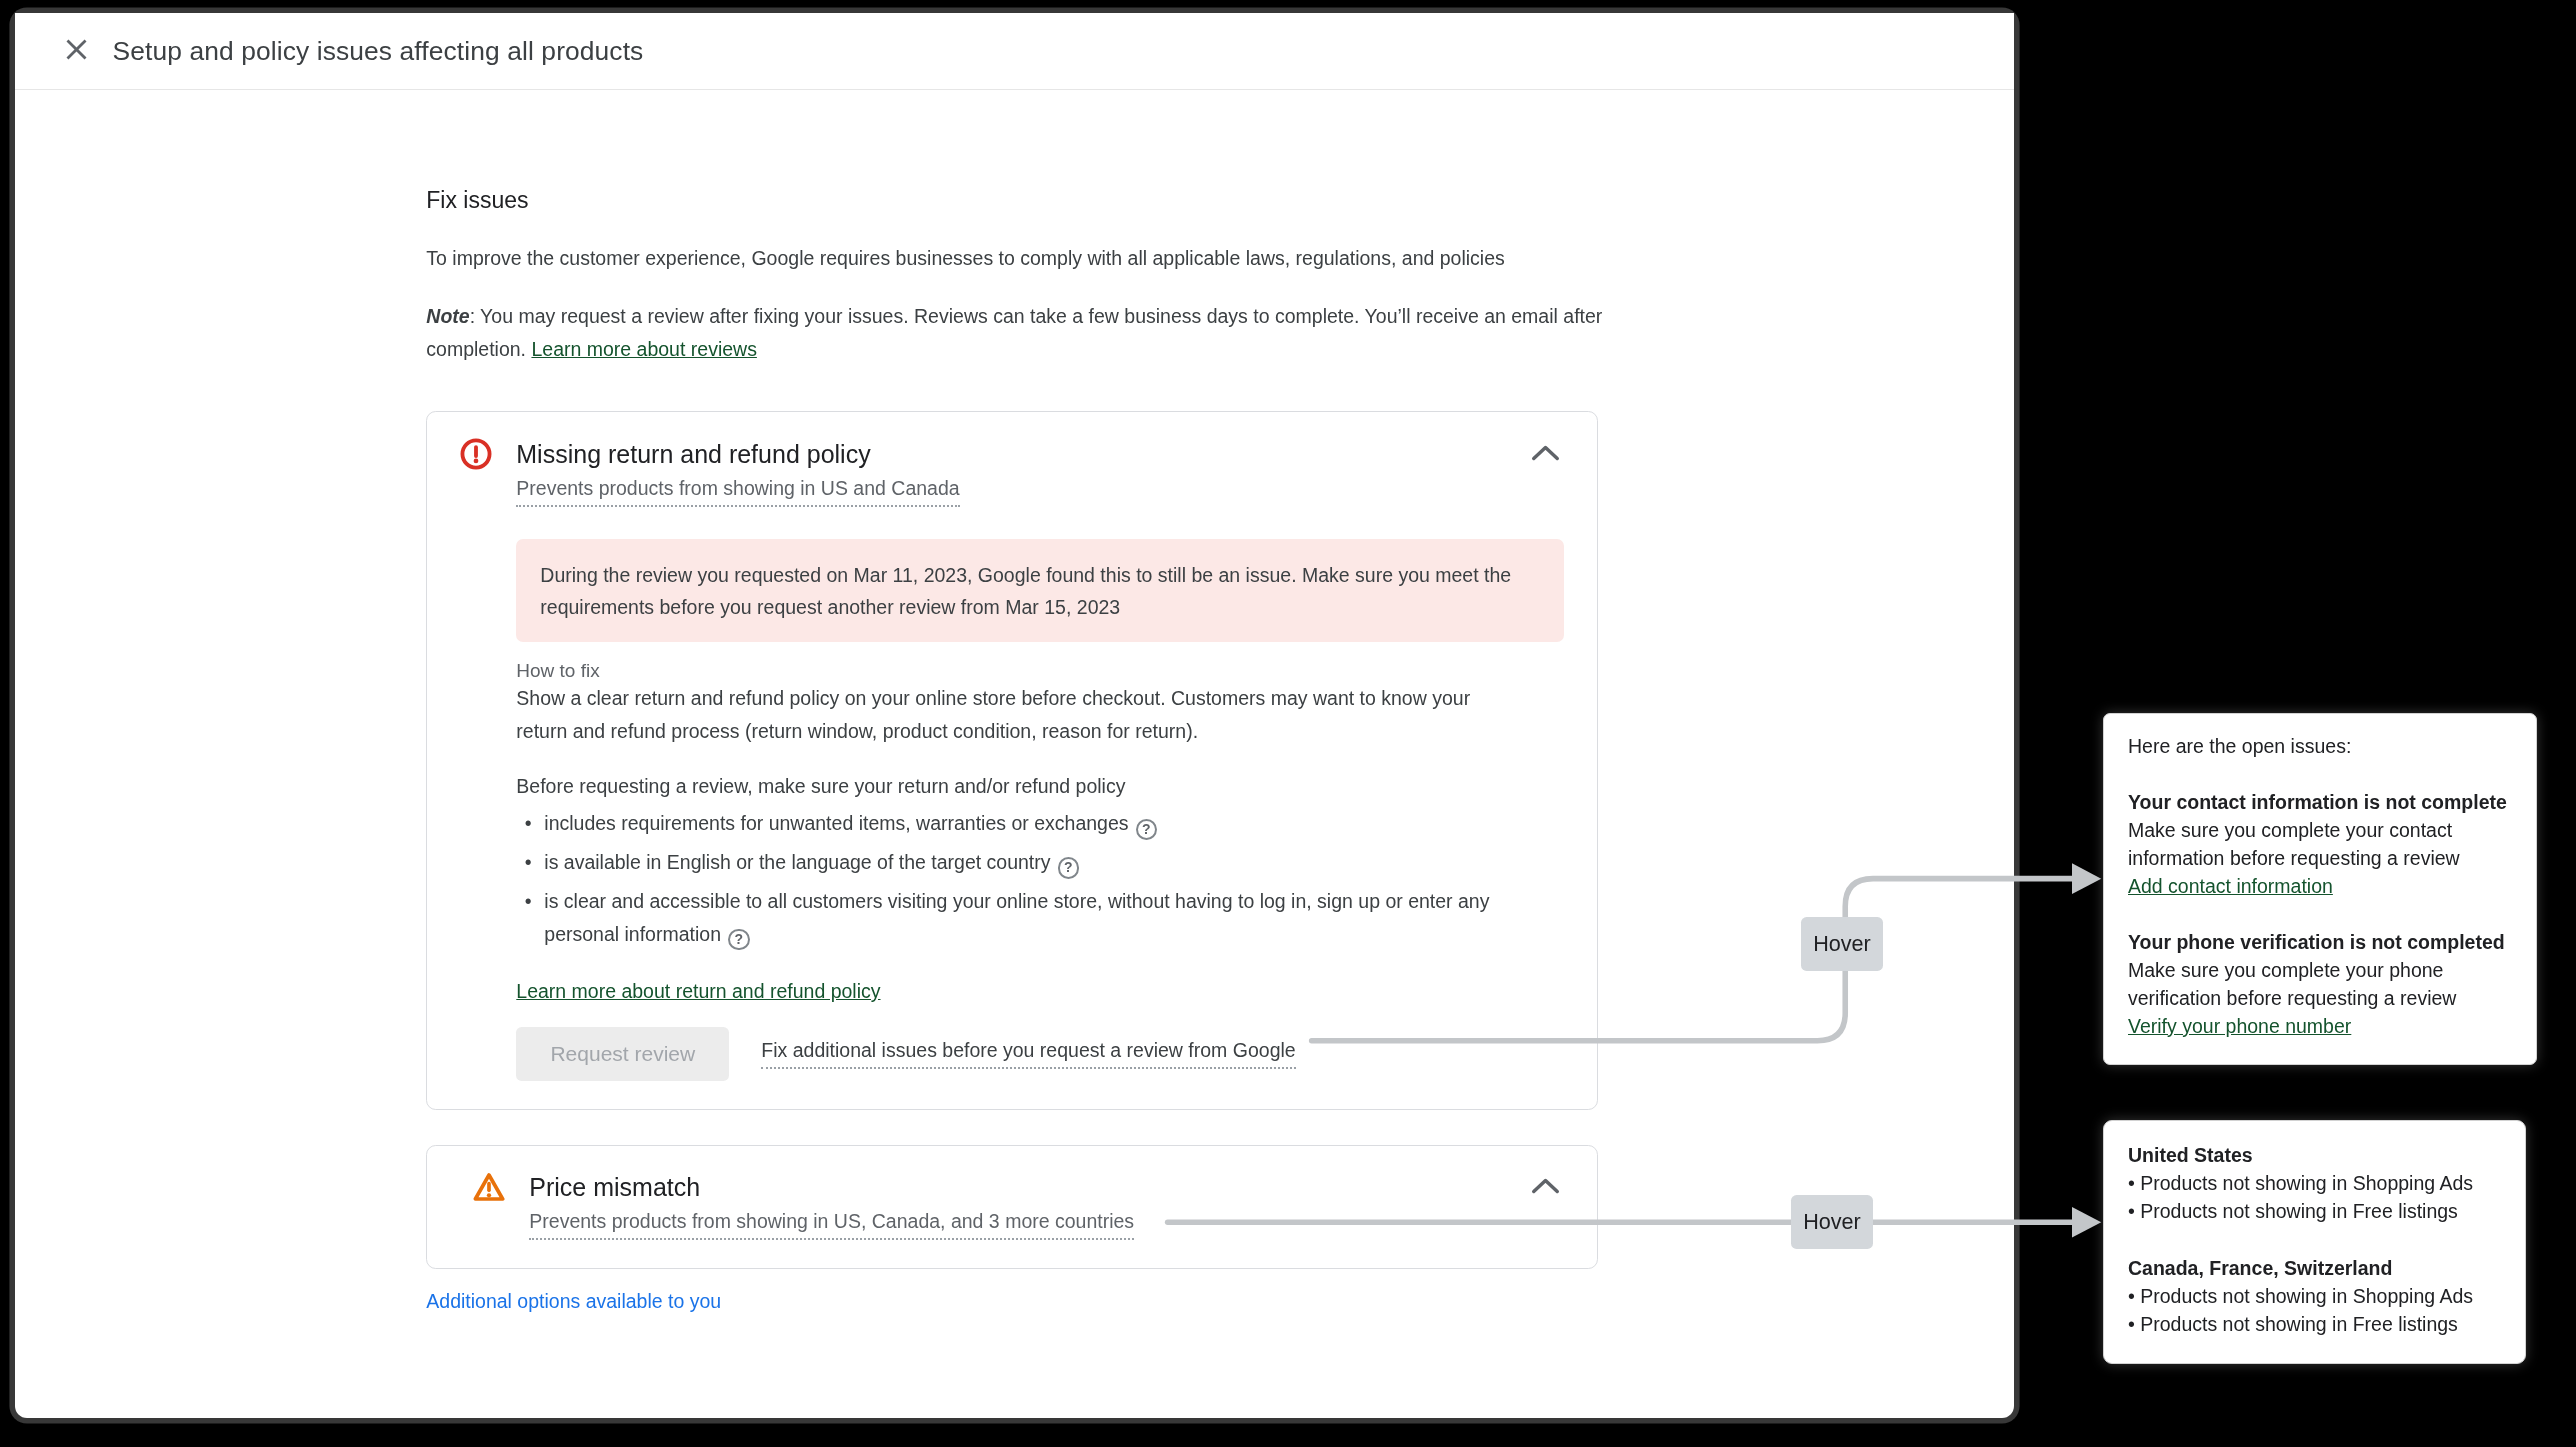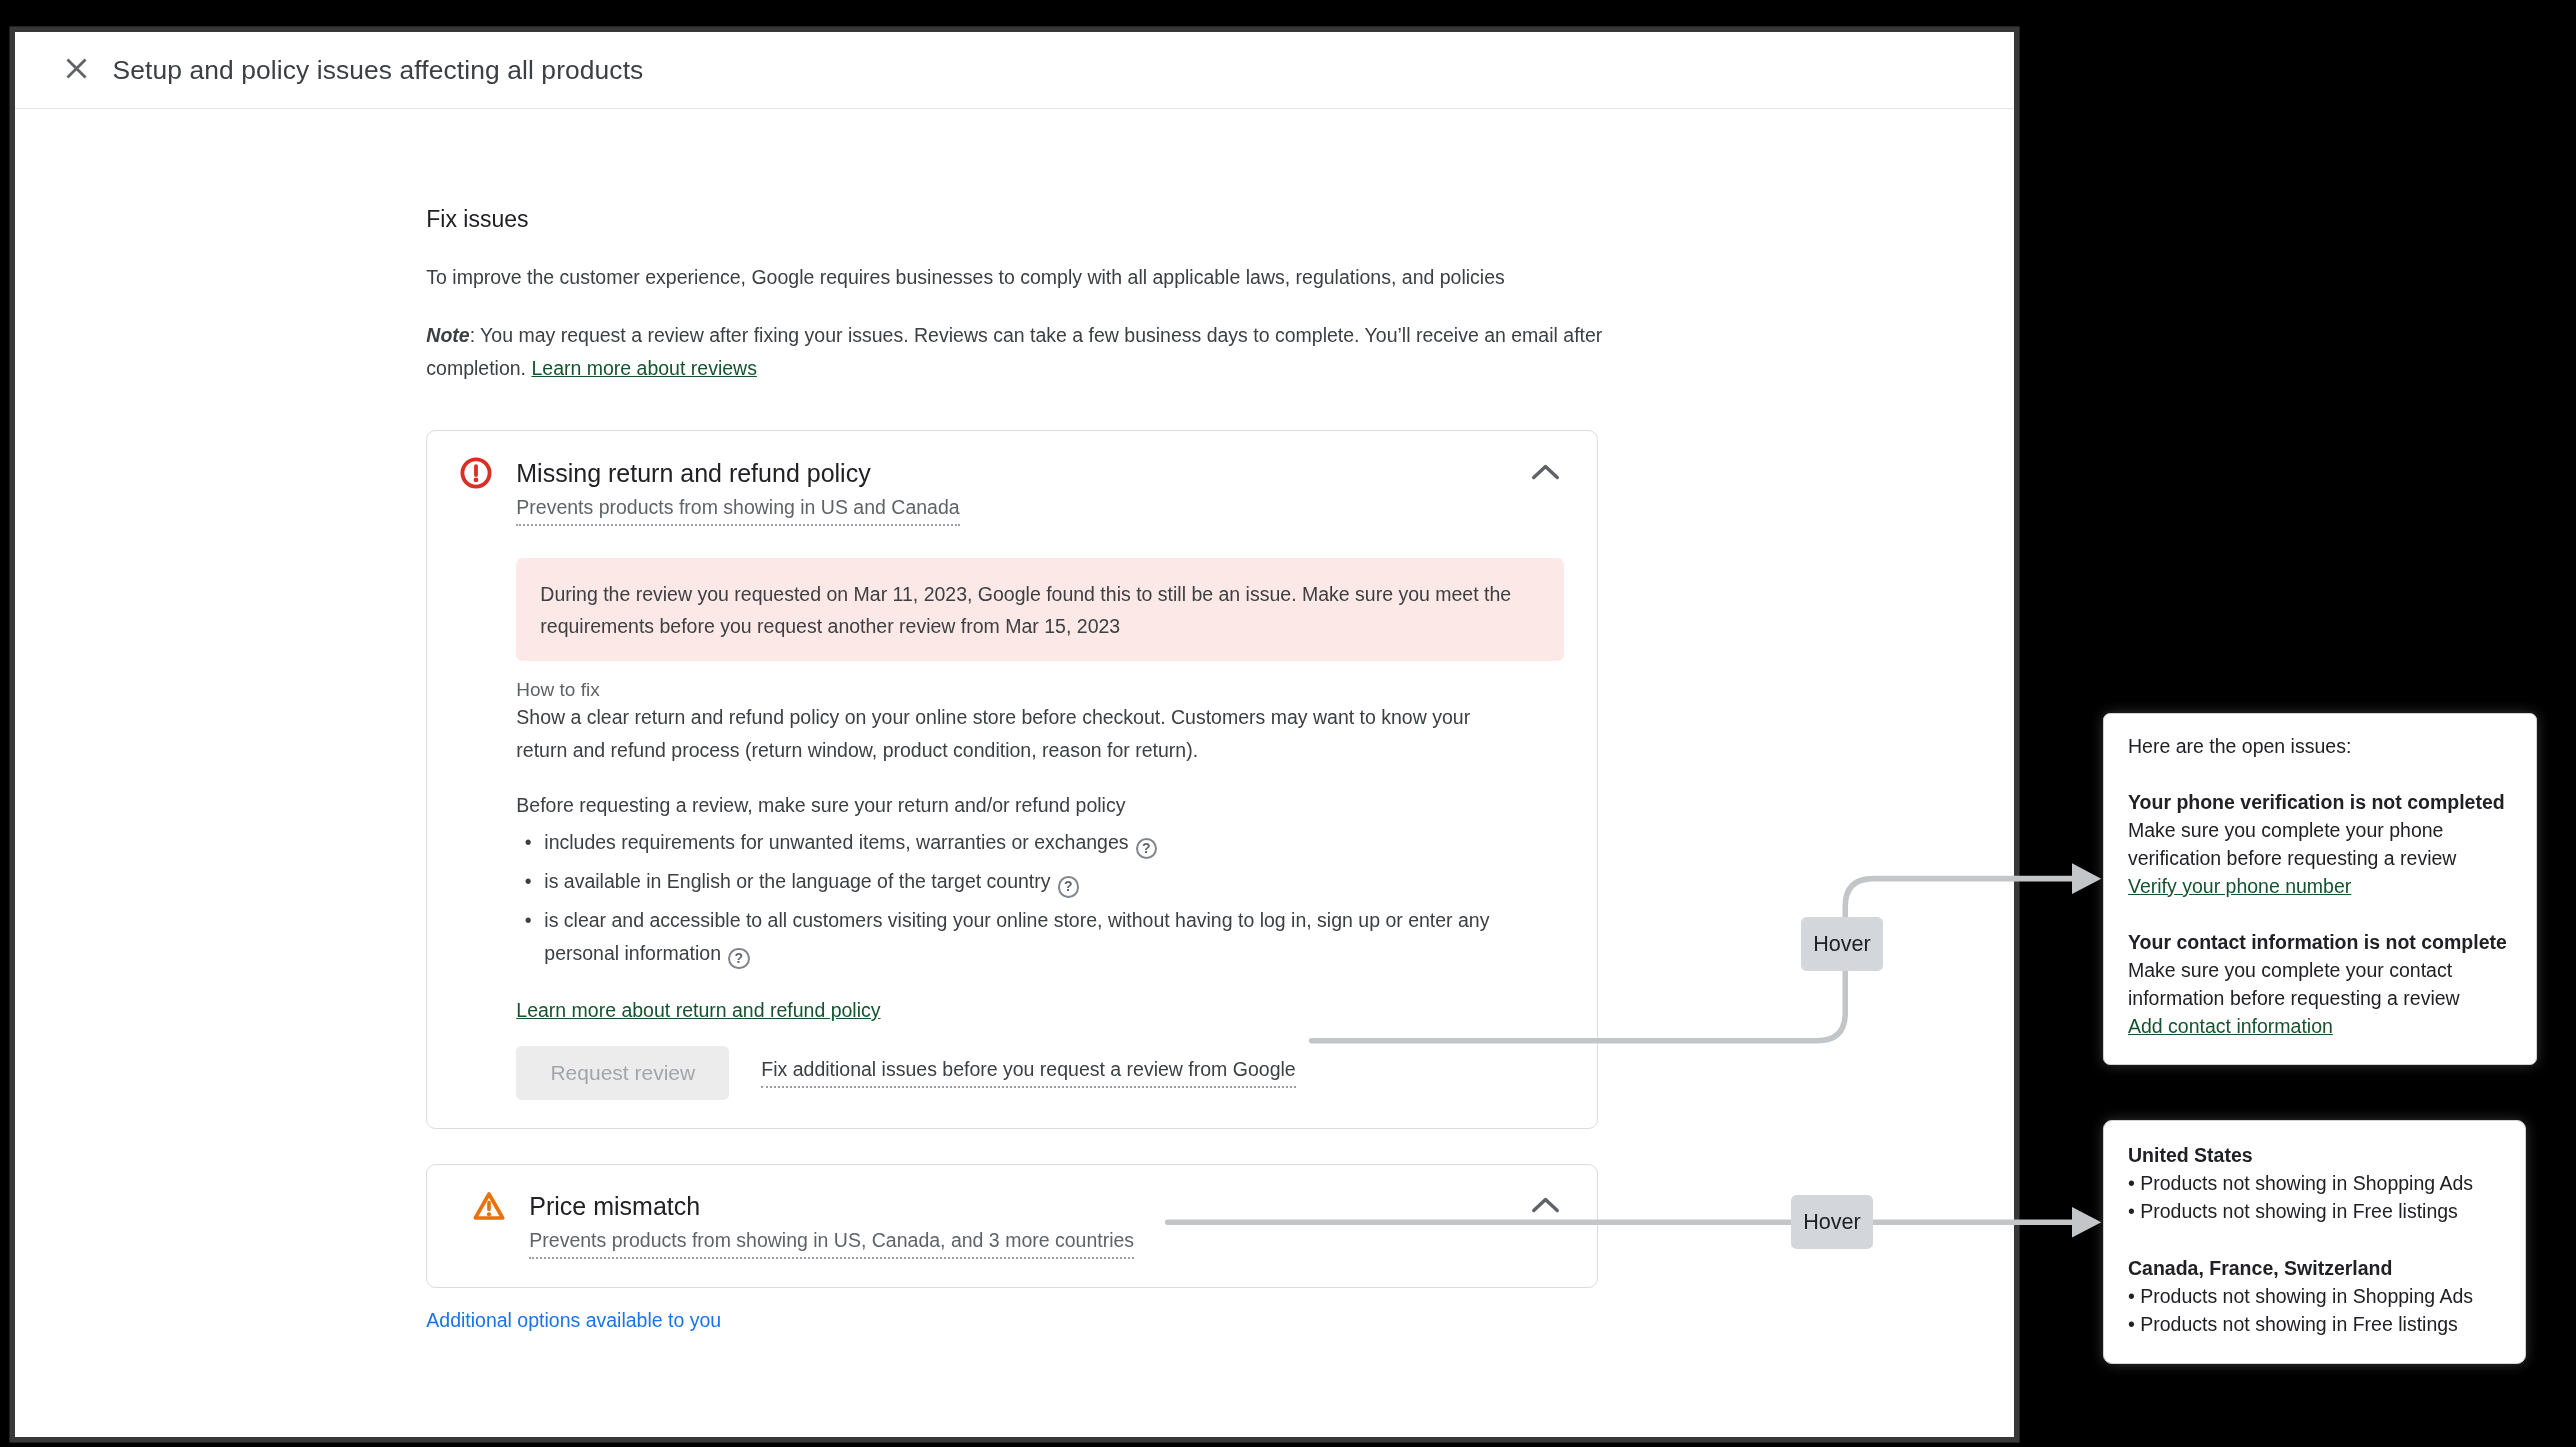--- a/index.html
+++ b/index.html
@@ -1,22 +1,22 @@
 <!DOCTYPE html>
 <html style="font-size:11px"><head>
 <meta charset="utf-8">
 <style>
   * { margin:0; padding:0; box-sizing:border-box; }
   html,body { width:2576px; height:1447px; background:#000; overflow:hidden;
               font-family:"Liberation Sans", sans-serif; }
   body { position:relative; color:#3c4043; }
 
   
-  .dialog { position:absolute; left:15.3px; top:32px; width:1999px; height:1405px;
-            background:#fff; box-shadow:0 0 0 5.6px #383838; }
+  .dialog { position:absolute; left:15.3px; top:13px; width:1999px; height:1405px;
+            background:#fff; box-shadow:0 0 0 5.6px #383838;border-radius:12px; }
   .dialog-header { position:absolute; top:0; left:0; right:0; height:77px;
                    display:flex; align-items:center; padding-left:40px;
                    border-bottom:1.4px solid #e6e6e6; background:#fff; }
   .close-btn { width:42px; height:42px; display:flex; align-items:center; justify-content:center;
                cursor:pointer; background:none; border:none; }
   .dialog-title { margin-left:15.3px; font-size:26.4px; color:#3c4043; letter-spacing:0.1px; }
 
   
   .abs { position:absolute; }
   #fix-heading { left:411px; top:174px; font-size:23px; color:#202124; }
@@ -177,28 +177,28 @@
   <path class="conn" d="M1678 1757 H2980"></path>
   <polygon class="arrowhead" points="2978,1735 2978,1779 3020,1757"></polygon>
 </svg>
 
 <div id="hover1" class="hover-chip">Hover</div>
 <div id="hover2" class="hover-chip">Hover</div>
 
 <div id="tooltip1" class="tooltip">
   <div>Here are the open issues:</div>
   <div class="tt-sec">
+    <div class="tt-h">Your contact information is not complete</div>
+    <div>Make sure you complete your contact information before requesting a review</div>
+    <a class="link">Add contact information</a>
+  </div>
+  <div class="tt-sec">
     <div class="tt-h">Your phone verification is not completed</div>
     <div>Make sure you complete your phone verification before requesting a review</div>
     <a class="link">Verify your phone number</a>
-  </div>
-  <div class="tt-sec">
-    <div class="tt-h">Your contact information is not complete</div>
-    <div>Make sure you complete your contact information before requesting a review</div>
-    <a class="link">Add contact information</a>
   </div>
 </div>
 
 <div id="tooltip2" class="tooltip">
   <div>
     <div class="tt-h">United States</div>
     <ul class="tt-list">
       <li>Products not showing in Shopping Ads</li>
       <li>Products not showing in Free listings</li>
     </ul>

